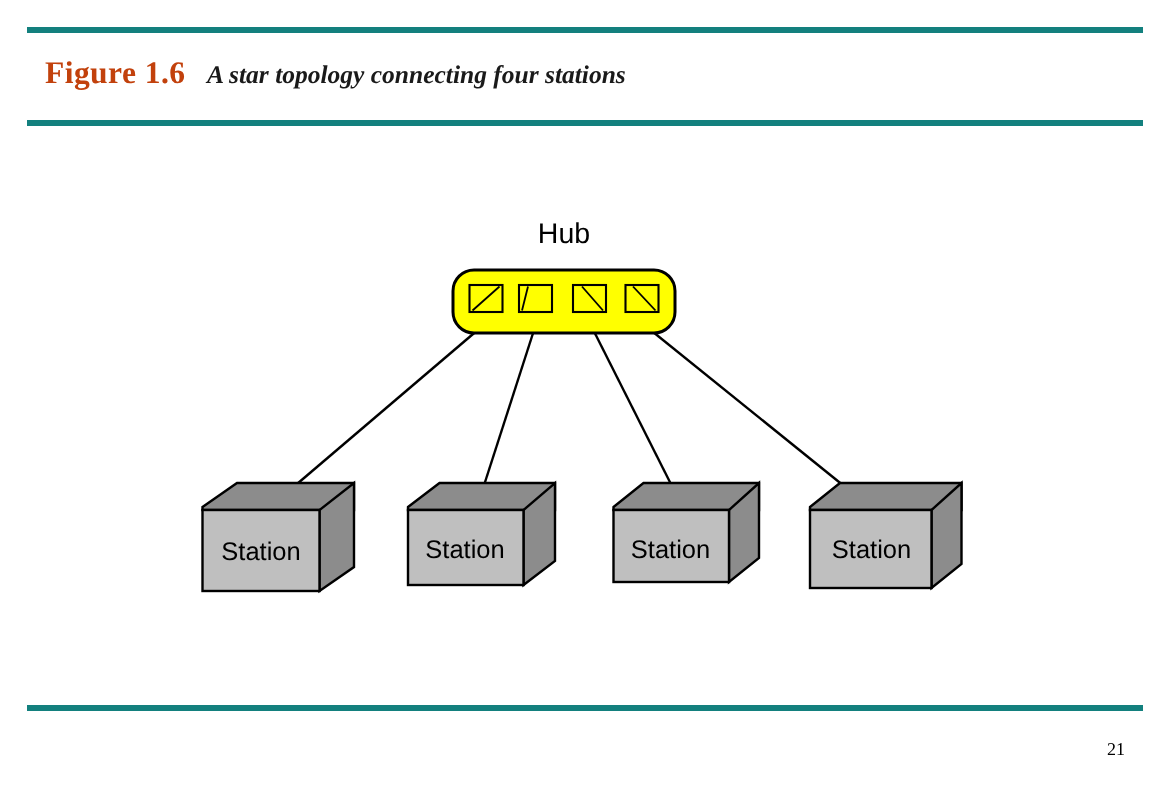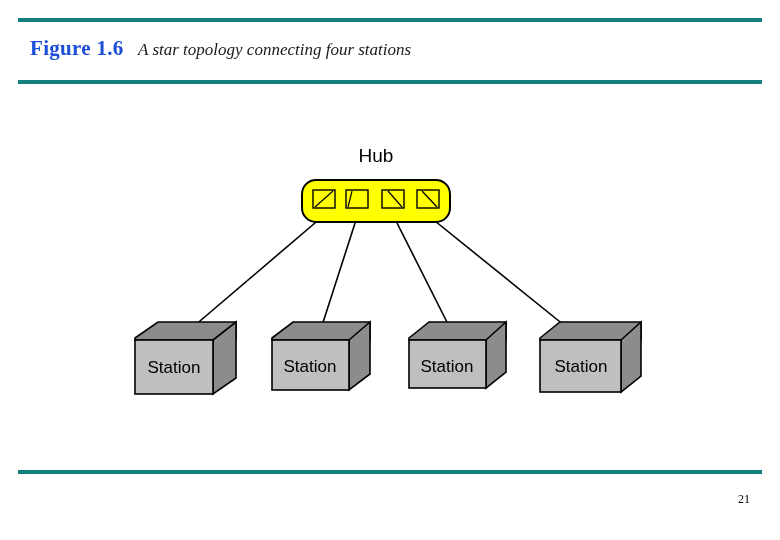--- a/index.html
+++ b/index.html
@@ -33,28 +33,28 @@
   #title-row {
     position: absolute;
     left: 30px;
     top: 36px;
     white-space: nowrap;
   }
   #figure-label {
     font-family: "Liberation Serif", serif;
     font-size: 21px;
     font-weight: bold;
-    color: #1d4ed8;
+    color: #c2410c;
     letter-spacing: 0.3px;
   }
   #figure-caption {
     font-family: "Liberation Serif", serif;
     font-size: 17px;
     font-style: italic;
-    font-weight: normal;
+    font-weight: bold;
     color: #1a1a1a;
     margin-left: 10px;
   }
 
   #diagram {
     position: absolute;
     left: 0;
     top: 90px;
     width: 628px;
     height: 370px;

